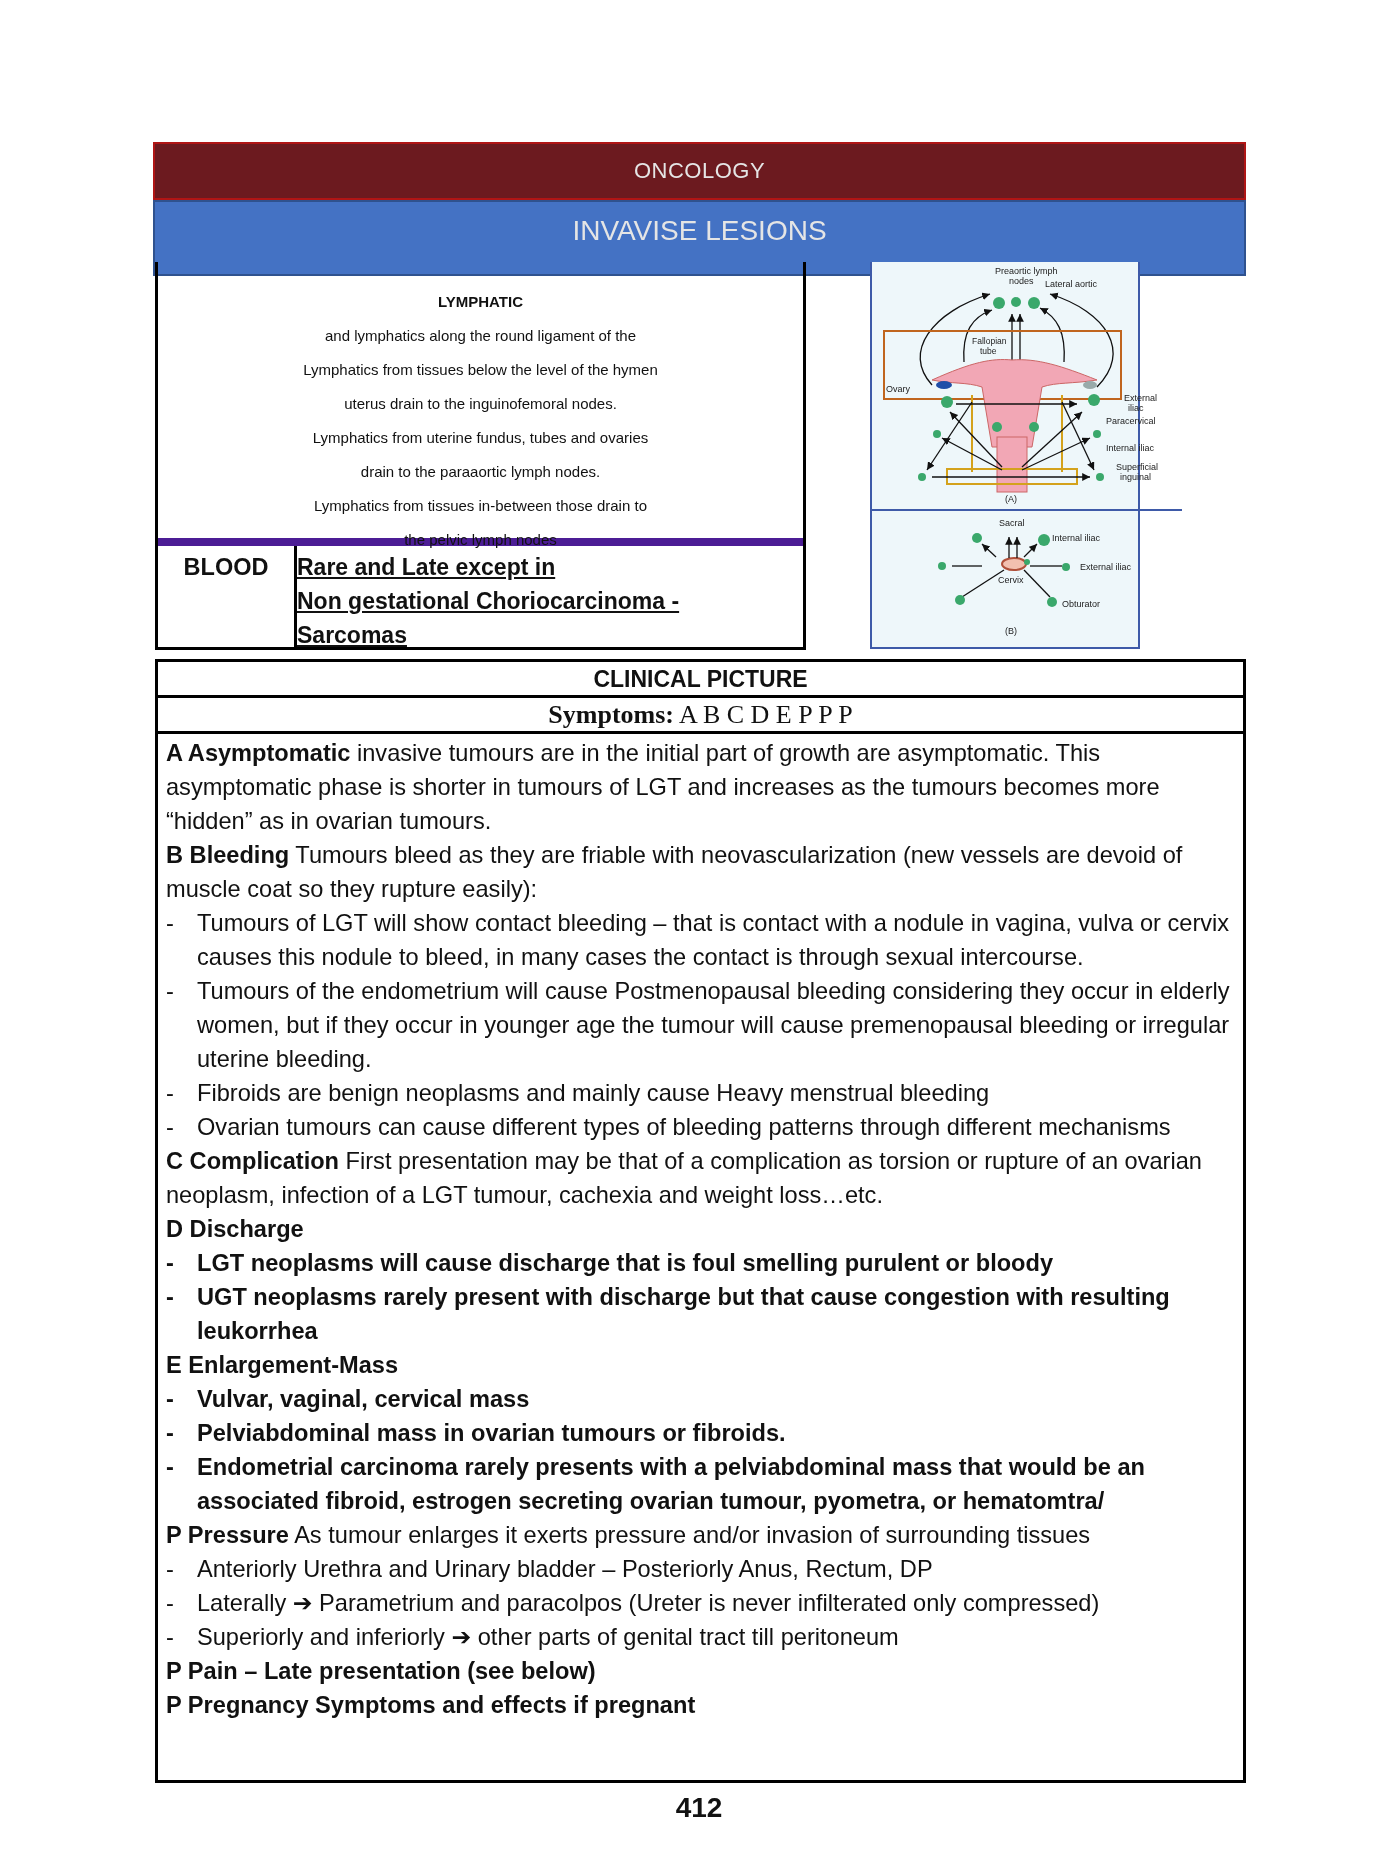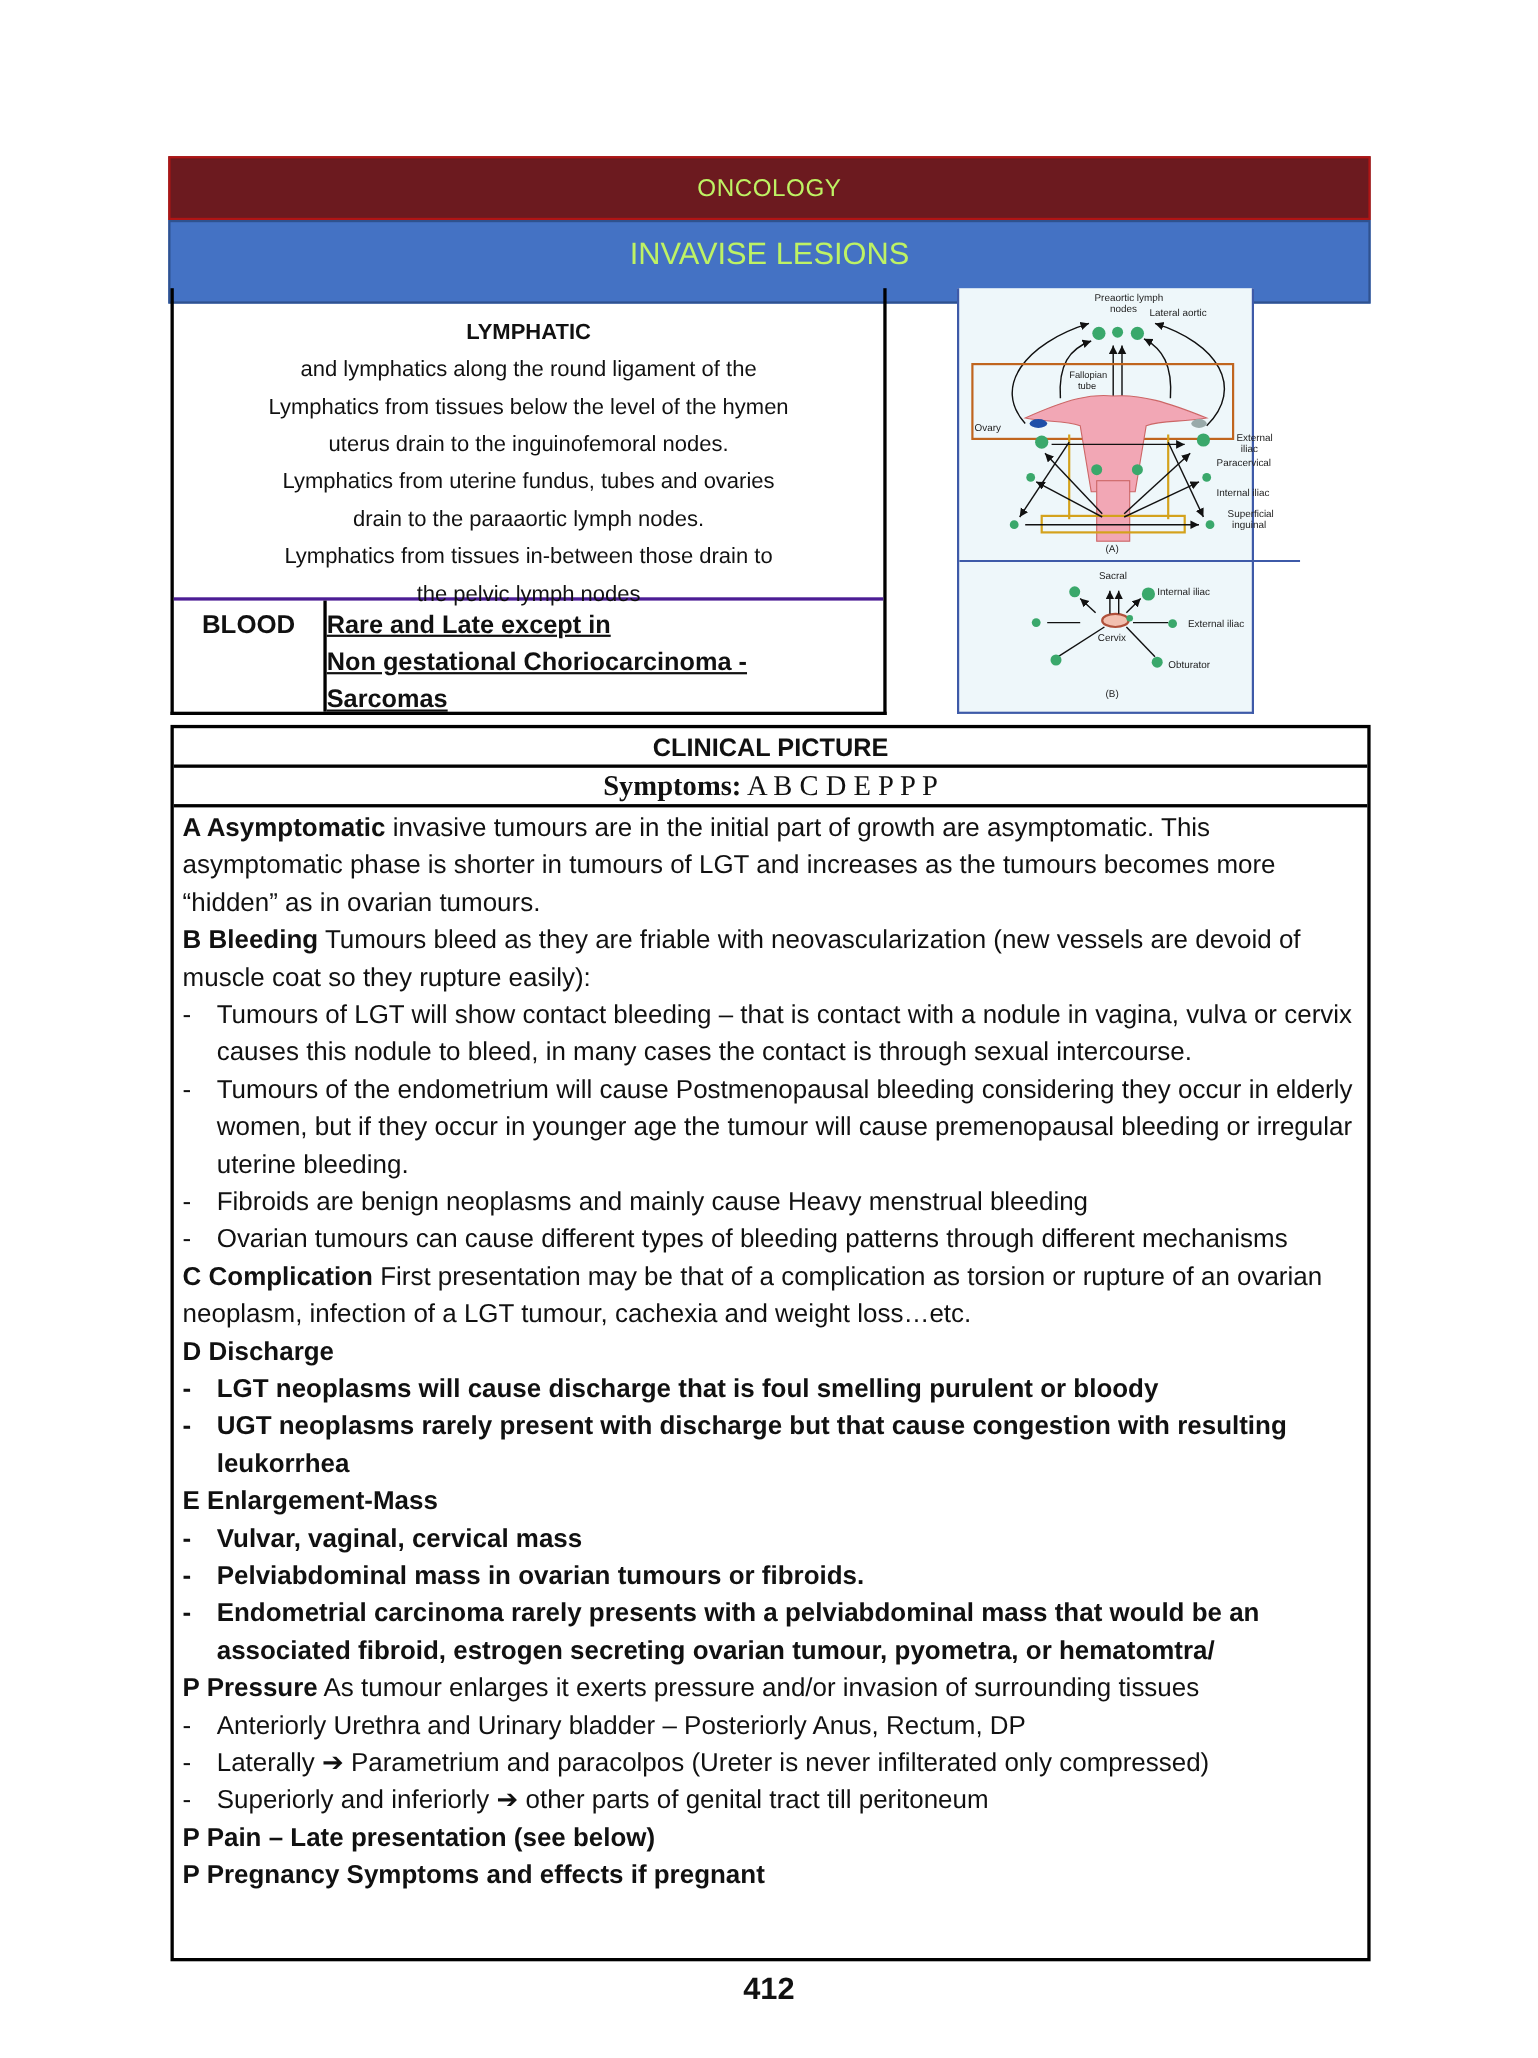--- a/index.html
+++ b/index.html
@@ -1,30 +1,30 @@
 <!DOCTYPE html>
 <html><head>
 <meta charset="utf-8">
 <style>
   html, body { margin: 0; padding: 0; background: #ffffff; }
   body { width: 1398px; height: 1871px; position: relative; overflow: hidden;
          font-family: "Liberation Sans", sans-serif; color: #111; }
 
-  .bar { position: absolute; left: 153px; width: 1093px; color: #bef264;
+  .bar { position: absolute; left: 153px; width: 1093px; color: #e5e5e5;
          text-align: center; box-sizing: border-box; }
   .bar-red { top: 142px; height: 58px; background: #6c1a1f; border: 2px solid #b01515;
              font-size: 22px; line-height: 54px; letter-spacing: 0.5px; font-weight: normal; }
   .bar-blue { top: 200px; height: 76px; background: #4472c4; border: 2px solid #2f528f;
               font-size: 28px; line-height: 58px; }
 
   .lymph-table { position: absolute; left: 155px; top: 262px; width: 651px; height: 388px;
                  border: 3px solid #000; border-top: none; box-sizing: border-box; }
   .lymph-cell { position: absolute; left: 0; top: 0; right: 0; height: 284px;
-                text-align: center; font-size: 20px; line-height: 34px; padding-top: 23px;
-                border-bottom: 3px solid #4c1d95; box-sizing: border-box; }
+                text-align: center; font-size: 15px; line-height: 34px; padding-top: 23px;
+                border-bottom: 8px solid #4c1d95; box-sizing: border-box; }
   .lymph-title { font-weight: bold; display: block; }
   .lymph-line { display: block; }
   .blood-label { position: absolute; left: 0; top: 284px; width: 139px; bottom: 0;
                  border-right: 3px solid #000; box-sizing: border-box; text-align: center;
                  font-weight: bold; font-size: 23.5px; padding-top: 8px; }
   .blood-value { position: absolute; left: 139px; right: 0; top: 284px; bottom: 0;
                  text-align: left; font-weight: bold; font-size: 23px; line-height: 34px; padding-top: 4px; text-decoration: underline; }
   .blood-value span { display: block; }
 
   .diagram { position: absolute; left: 870px; top: 262px; width: 270px; height: 387px;

